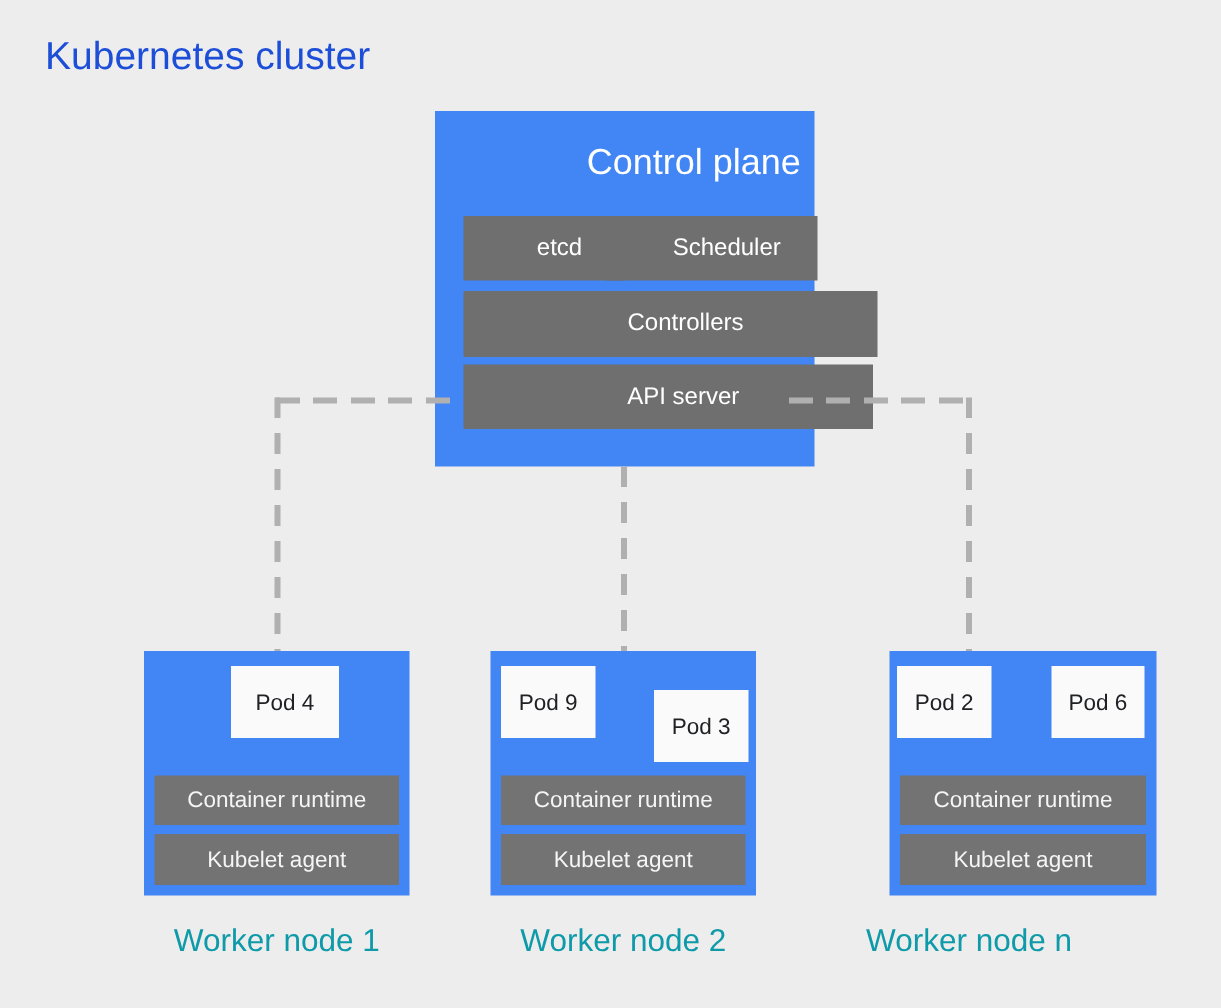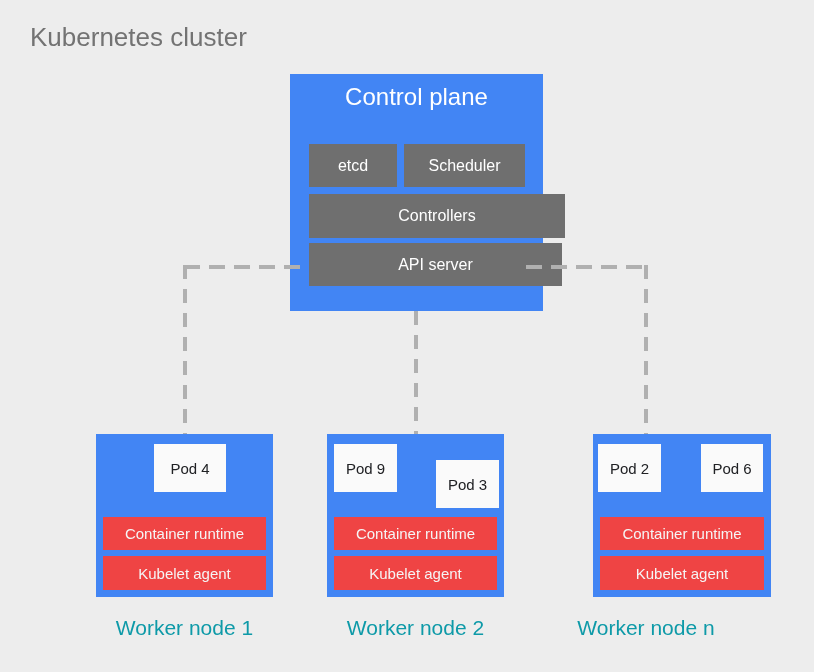--- a/index.html
+++ b/index.html
@@ -12,51 +12,53 @@
     overflow: hidden;
   }
 
   
   .diagram-title {
     position: absolute;
     left: 30px;
     top: 22px;
     font-size: 26px;
     font-weight: 400;
-    color: #737373;
+    color: #1d4ed8;
   }
 
   
   .control-plane {
     position: absolute;
     left: 290px;
     top: 74px;
     width: 253px;
     height: 237px;
     background: #4285F4;
   }
   .cp-title {
     position: absolute;
-    top: 9px;
+    top: 21px;
     left: 0;
     width: 100%;
     text-align: center;
     color: #FFFFFF;
     font-size: 24px;
     font-weight: 400;
+    padding-left: 46px;
   }
   .comp {
     position: absolute;
     background: #6F6F6F;
     color: #FFFFFF;
     font-size: 16px;
     display: flex;
     align-items: center;
     justify-content: center;
     white-space: nowrap;
+    padding-left: 20px;
   }
   .comp-etcd   { left: 19px;  top: 70px;  width: 88px;  height: 43px; }
   .comp-sched  { left: 114px; top: 70px;  width: 121px; height: 43px; }
   .comp-ctrl   { left: 19px;  top: 120px; width: 256px; height: 44px; }
   .comp-api    { left: 19px;  top: 169px; width: 253px; height: 43px; }
 
   
   .connector-h {
     position: absolute;
     height: 4px;
@@ -99,21 +101,21 @@
   .worker-1 .pod-a { left: 58px;  width: 72px; }
   .worker-2 .pod-a { left: 7px;   width: 63px; }
   .worker-2 .pod-b { left: 109px; width: 63px; margin-top: 16px; }
   .worker-n .pod-a { left: 5px;   width: 63px; }
   .worker-n .pod-b { left: 108px; width: 62px; }
 
   .wrow {
     position: absolute;
     left: 7px;
     right: 7px;
-    background: #ef4444;
+    background: #737373;
     color: #F5F5F5;
     font-size: 15px;
     display: flex;
     align-items: center;
     justify-content: center;
     white-space: nowrap;
   }
   .wrow-runtime { top: 83px;  height: 33px; }
   .wrow-agent   { top: 122px; height: 34px; }
 

